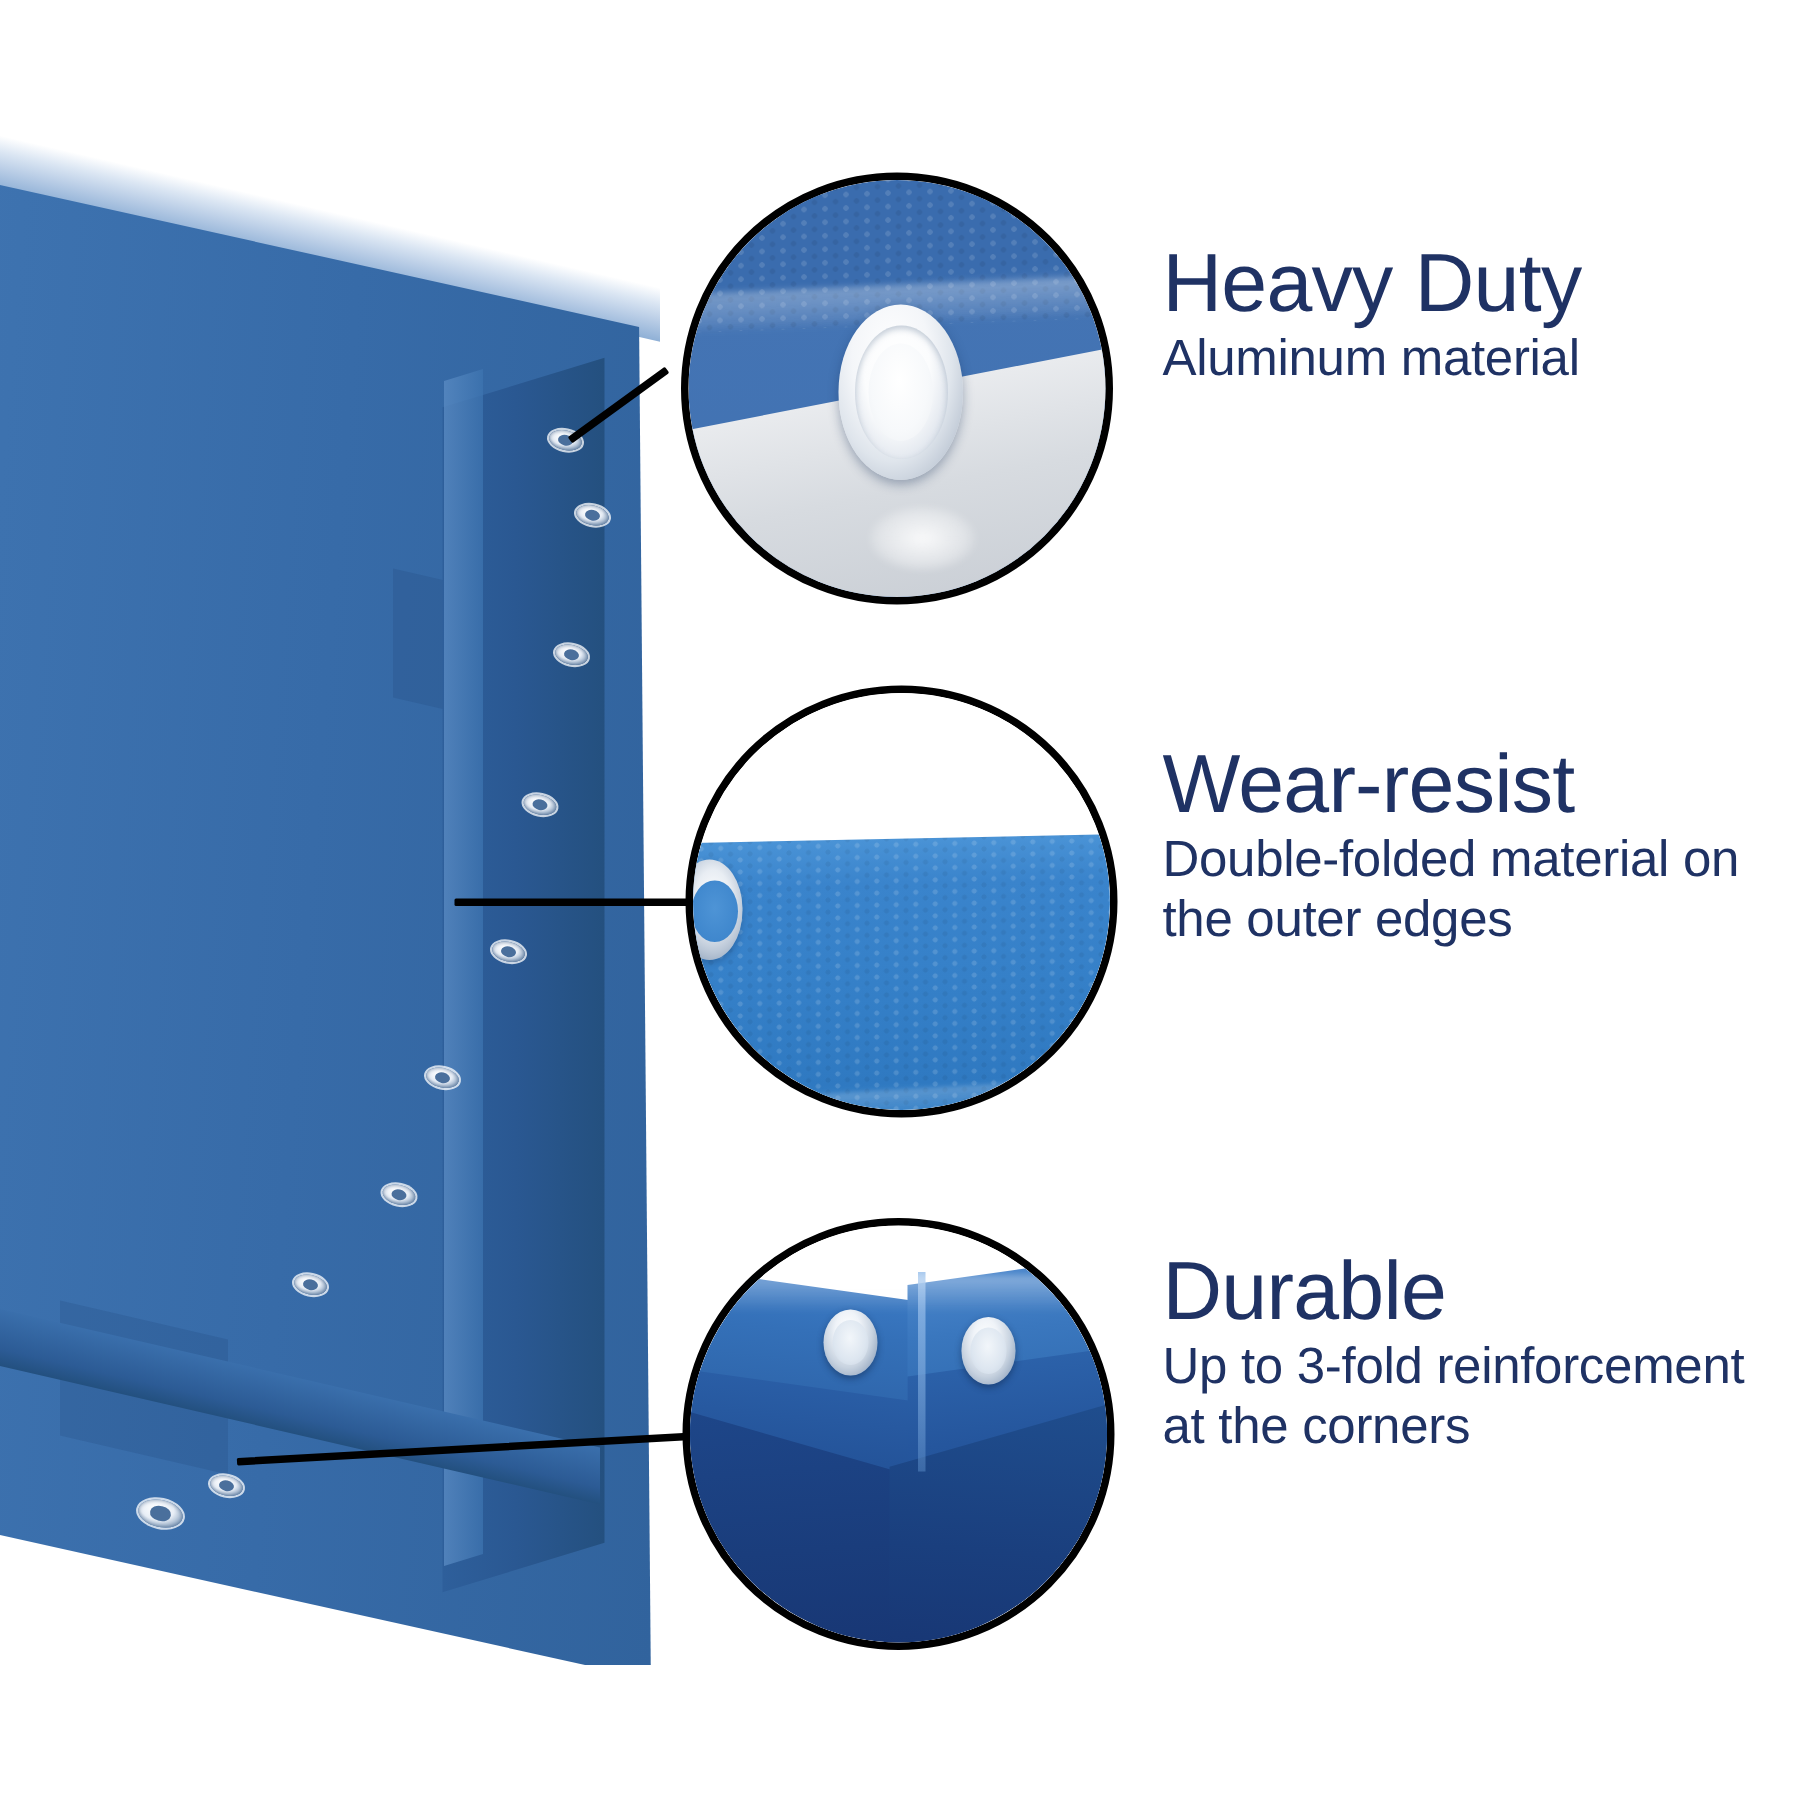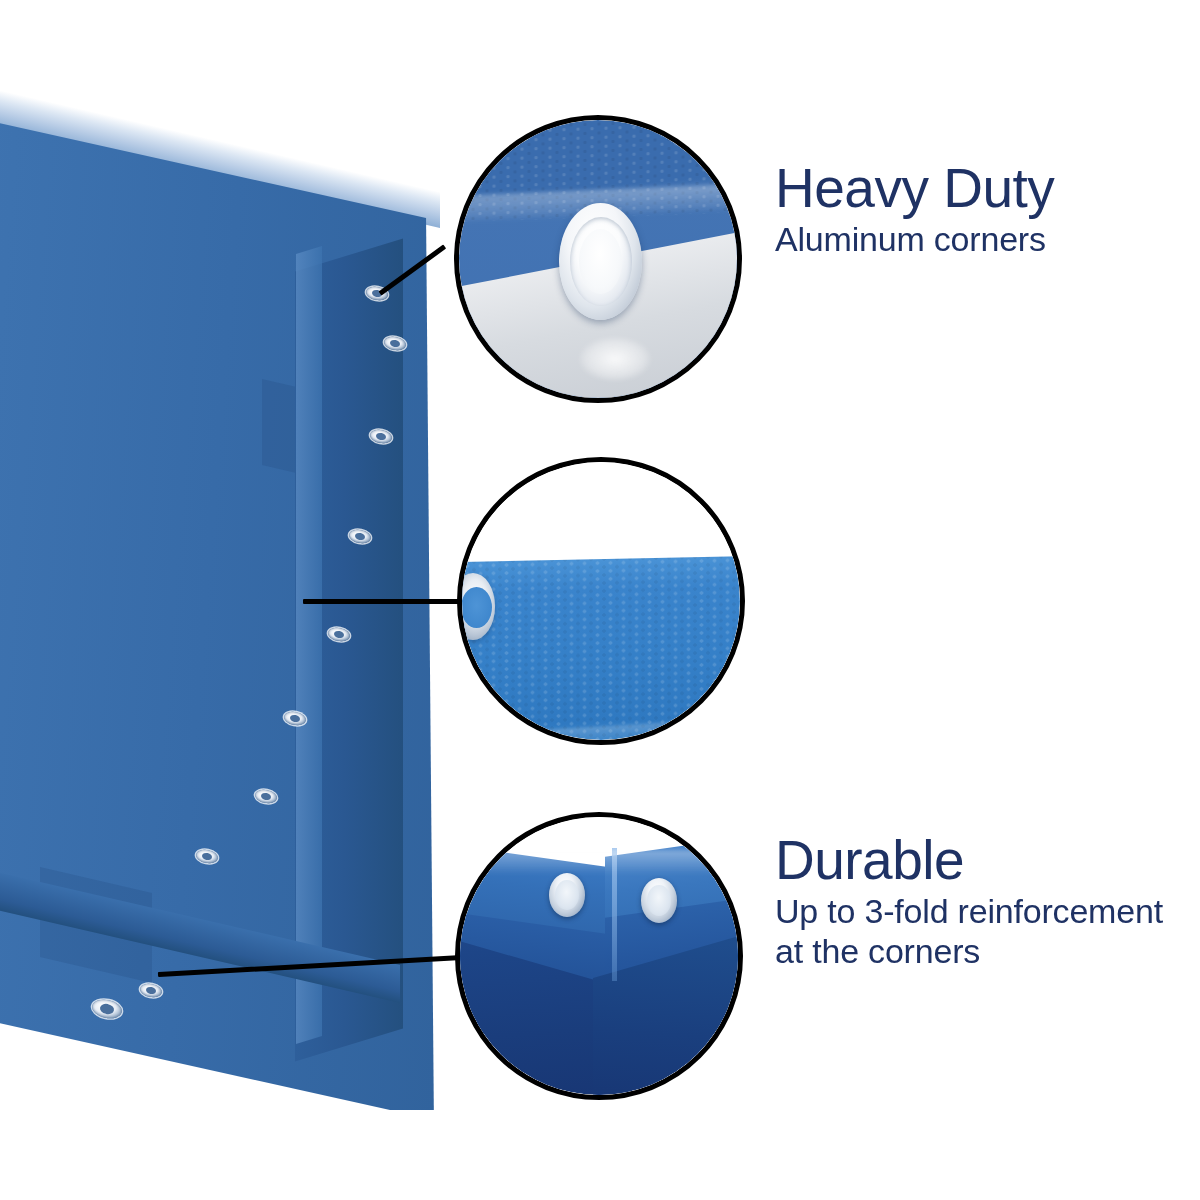--- a/index.html
+++ b/index.html
@@ -385,34 +385,39 @@
       <div class="c1-texture"></div>
       <div class="c1-band"></div>
       <div class="c1-gray"></div>
       <div class="c1-reflection"></div>
       <div class="c1-grommet"></div>
     </div>
   </div>
 
   <div class="text-block" style="left:775px; top:132px; width:420px;margin-top:28px;">
     <p class="feature-title">Heavy Duty</p>
-    <p class="feature-desc">Aluminum corners</p>
+    <p class="feature-desc">Aluminum material</p>
   </div>
 
   <div class="detail-circle" style="left:457px; top:457px; width:288px; height:288px;">
     <div class="circle-inner">
       <div class="c2-white"></div>
       <div class="c2-blue">
         <div class="c2-texture"></div>
         <div class="c2-crease"></div>
       </div>
       <div class="c2-grommet"></div>
     </div>
   </div>
 
+  <div class="text-block" style="left:775px; top:494px; width:425px;">
+    <p class="feature-title">Wear-resist</p>
+    <p class="feature-desc">Double-folded material on</p>
+    <p class="feature-desc">the outer edges</p>
+  </div>
 
   <div class="detail-circle" style="left:455px; top:812px; width:288px; height:288px;">
     <div class="circle-inner">
       <div class="c3-bg"></div>
       <div class="c3-left-wall"></div>
       <div class="c3-right-wall"></div>
       <div class="c3-left-inner"></div>
       <div class="c3-right-inner"></div>
       <div class="c3-floor-left"></div>
       <div class="c3-floor-right"></div>

